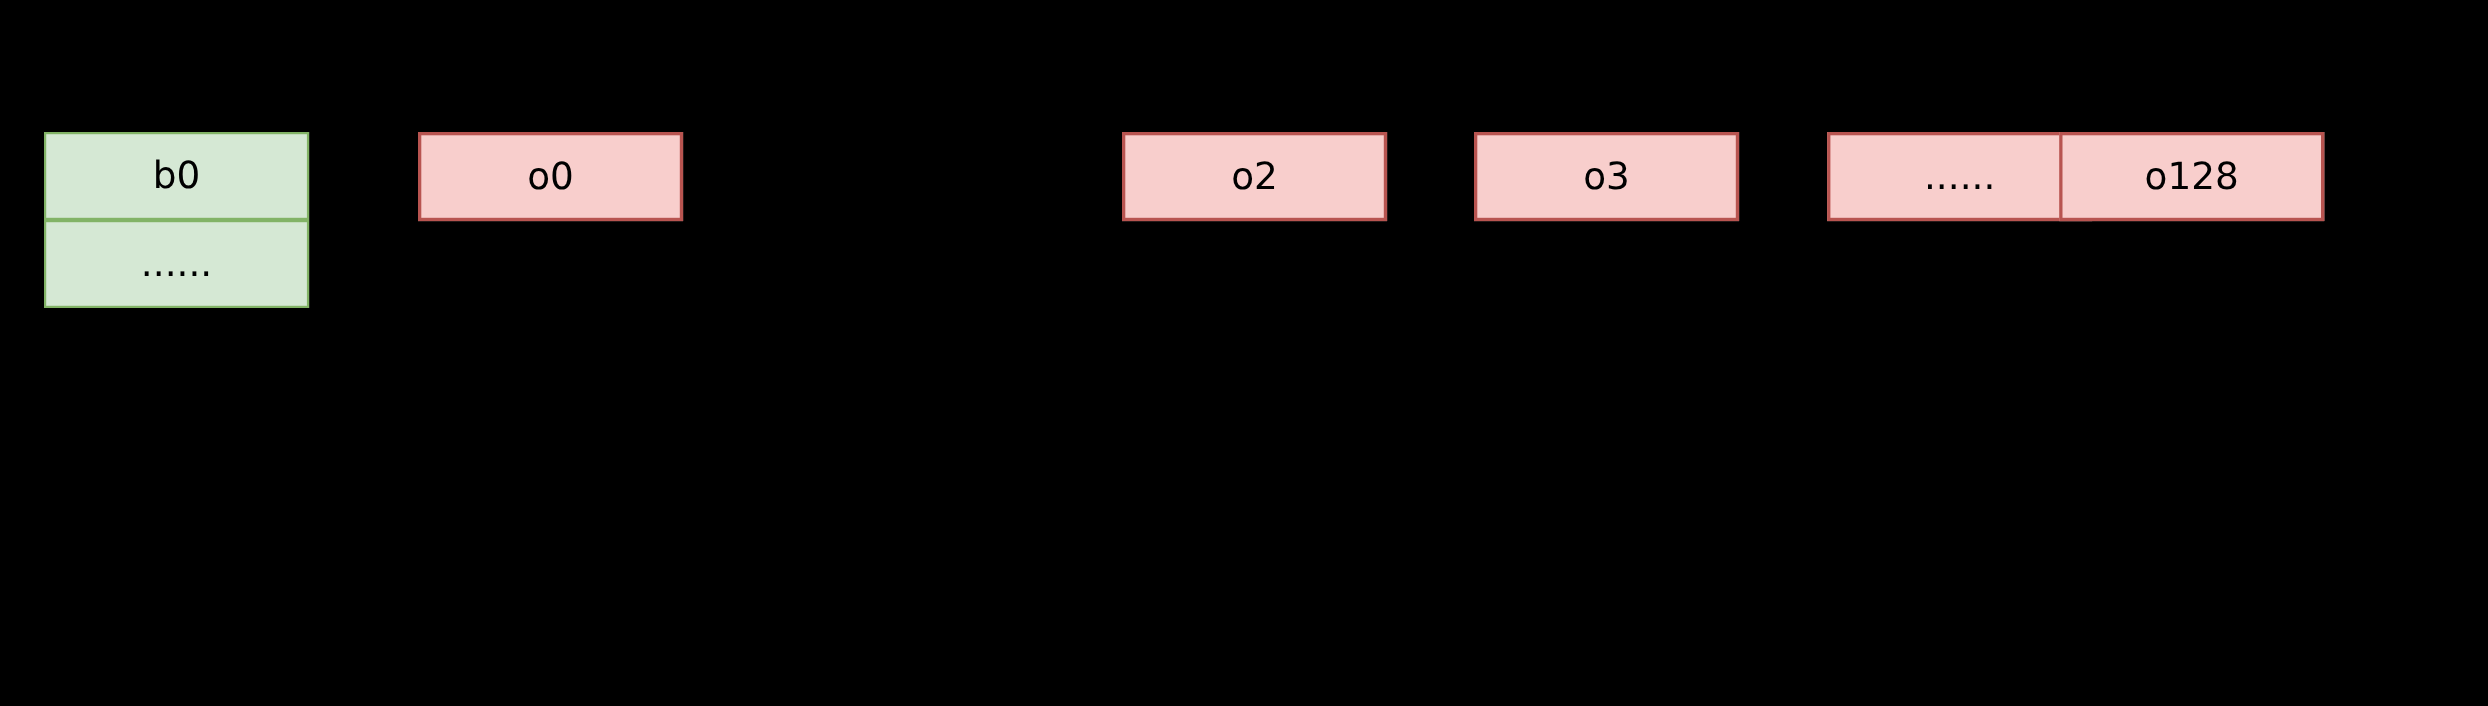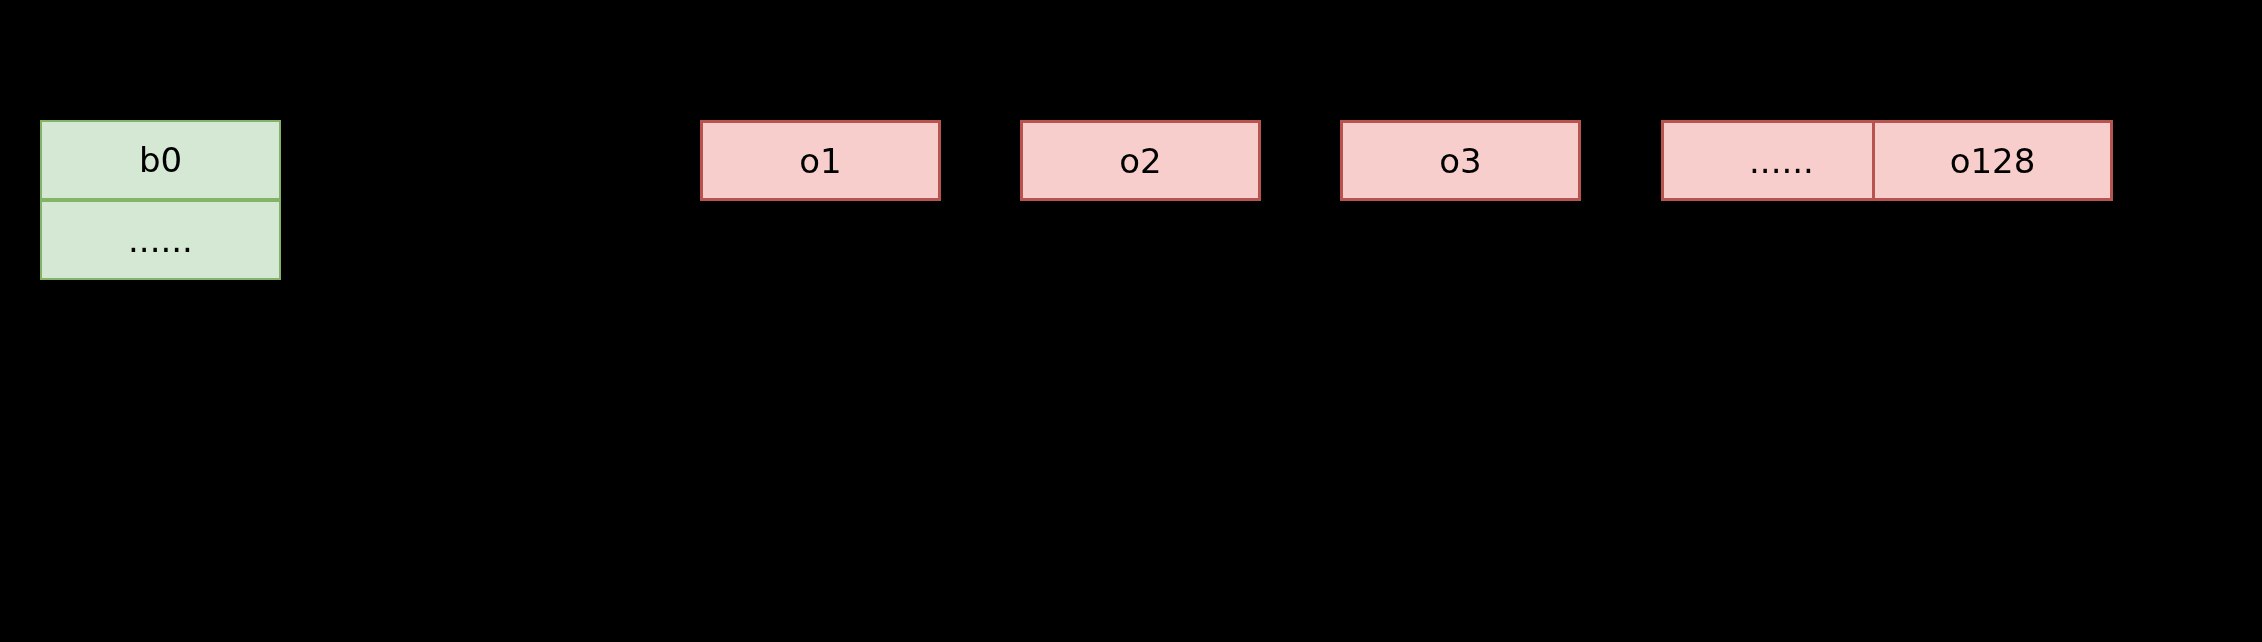--- a/index.html
+++ b/index.html
@@ -66,22 +66,22 @@
 
   <div class="buffer-column">
     <div class="buffer-cell">
       <span class="cell-label">b0</span>
     </div>
     <div class="buffer-cell">
       <span class="cell-label">......</span>
     </div>
   </div>
 
-  <div class="output-box" style="left:700px">
-    <span class="cell-label">o1</span>
+  <div class="output-box" style="left:380px">
+    <span class="cell-label">o0</span>
   </div>
   <div class="output-box" style="left:1020px">
     <span class="cell-label">o2</span>
   </div>
   <div class="output-box" style="left:1340px">
     <span class="cell-label">o3</span>
   </div>
   <div class="output-box" style="left:1661px">
     <span class="cell-label">......</span>
   </div>

